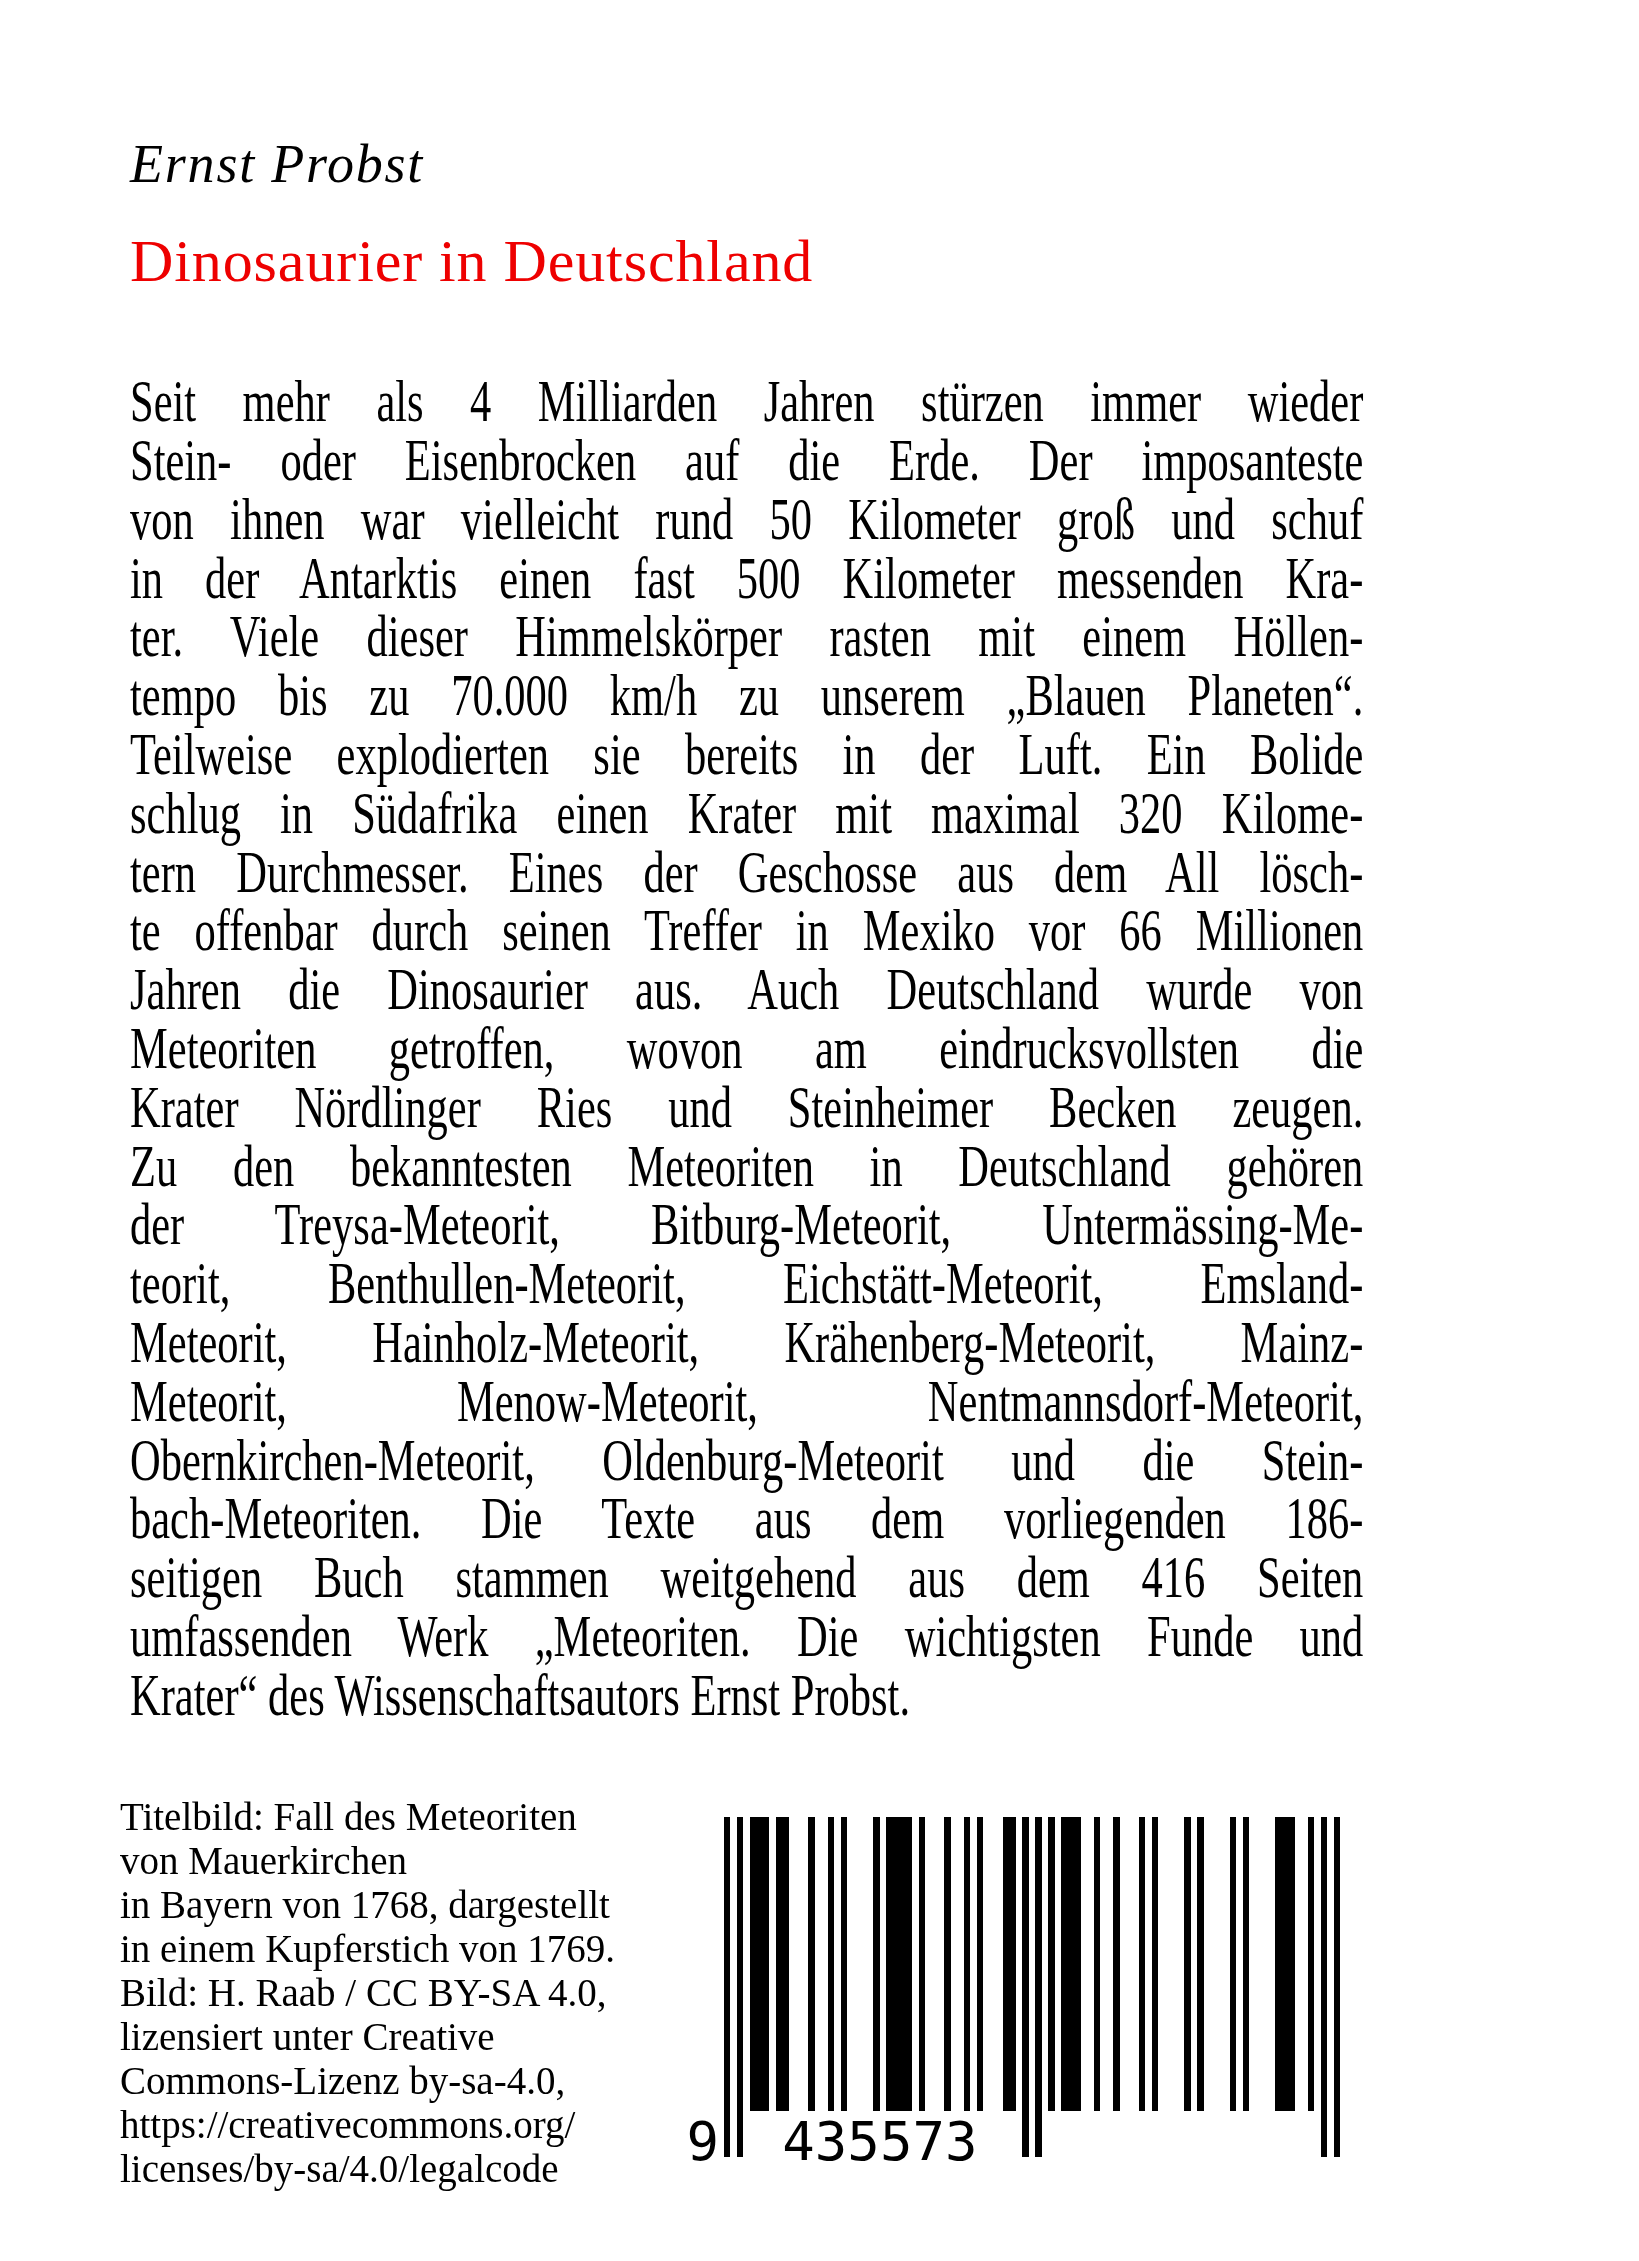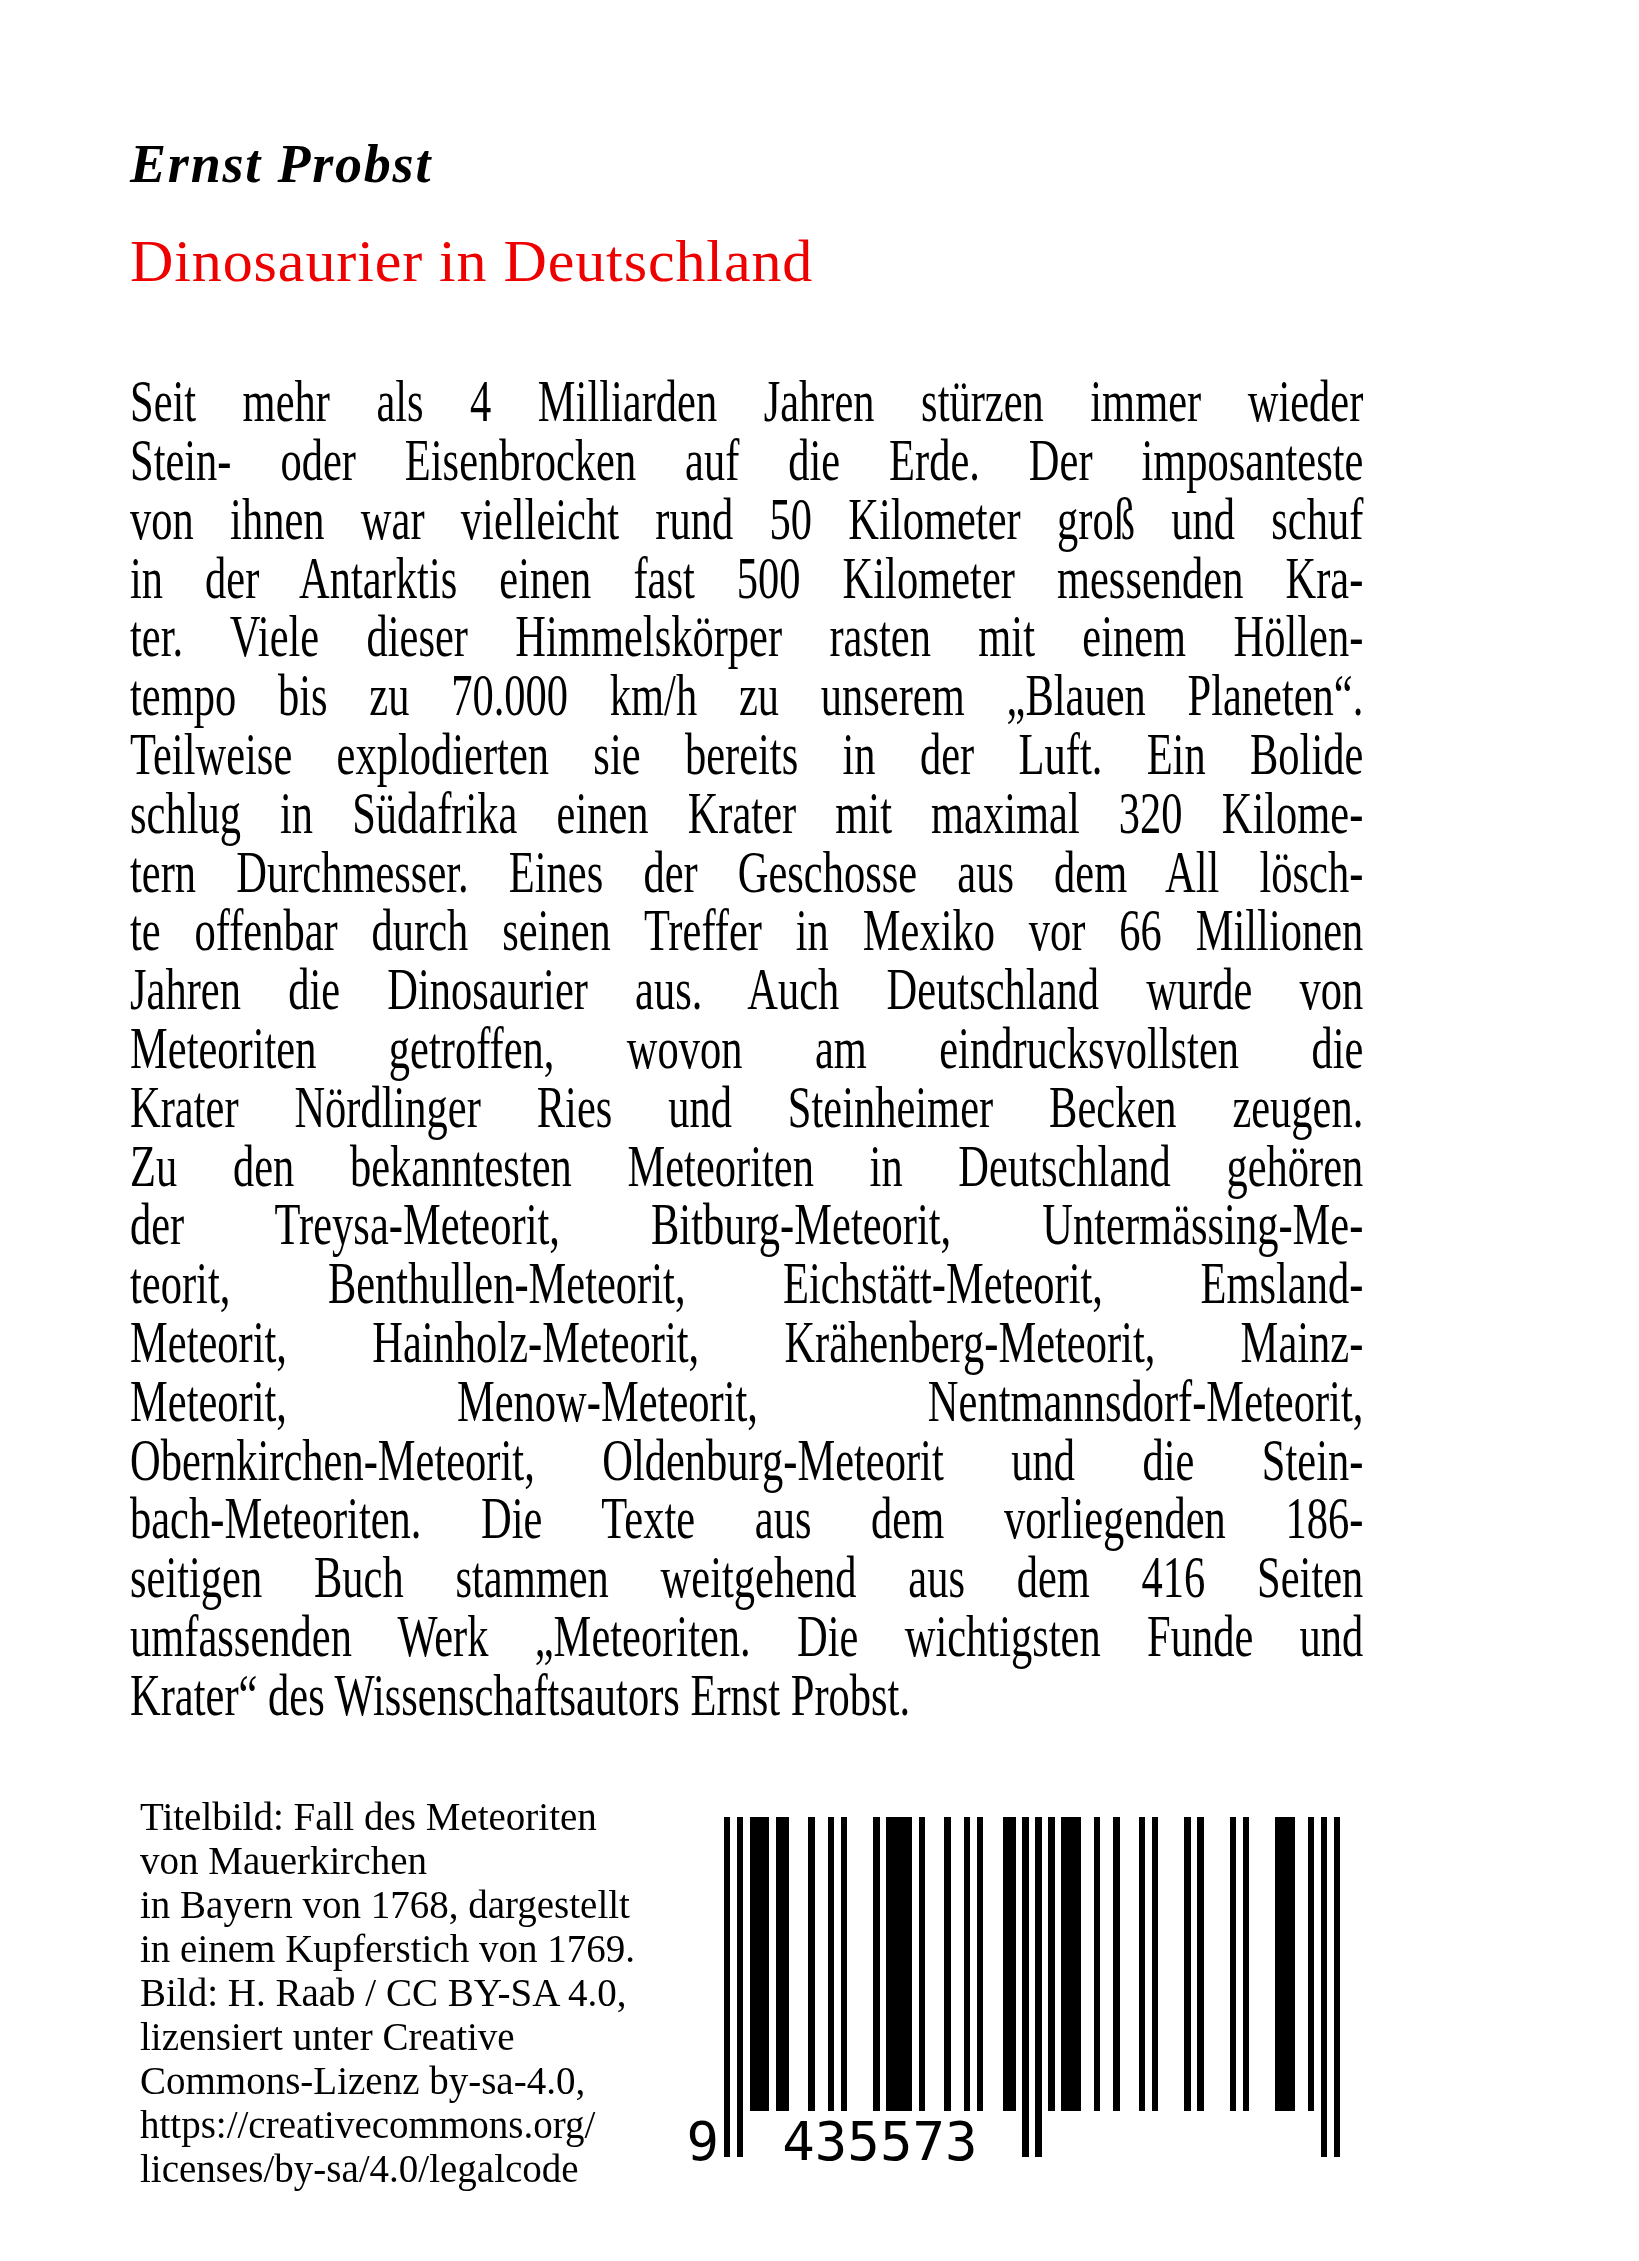--- a/index.html
+++ b/index.html
@@ -11,21 +11,20 @@
     font-family:"Liberation Serif",serif;
     color:#000;
   }
   .abs{position:absolute;}
 
   #author{
     left:130px;top:132px;
     font-size:54px;line-height:65px;
     font-style:italic;
     letter-spacing:1.8px;
-    font-weight:bold;
   }
   #title{
     left:130px;top:226px;
     font-size:60px;line-height:71px;
     letter-spacing:0.9px;
   }
   #body-text{
     left:130px;top:372px;
     width:1451px;
     transform:scale(0.85,1.2);
@@ -35,21 +34,21 @@
   #body-text .just{
     white-space:pre-line;
     text-align:justify;
     text-align-last:justify;
   }
   #body-text .last{
     text-align:left;
     white-space:pre-line;
   }
   #caption{
-    left:140px;top:1795px;
+    left:120px;top:1795px;
     font-size:39px;line-height:44px;
     white-space:pre-line;
   }
   #barcode{
     left:724px;top:1817px;
     width:616px;height:357px;
   }
   #bars{
     display:flex;
     width:100%;height:340px;

